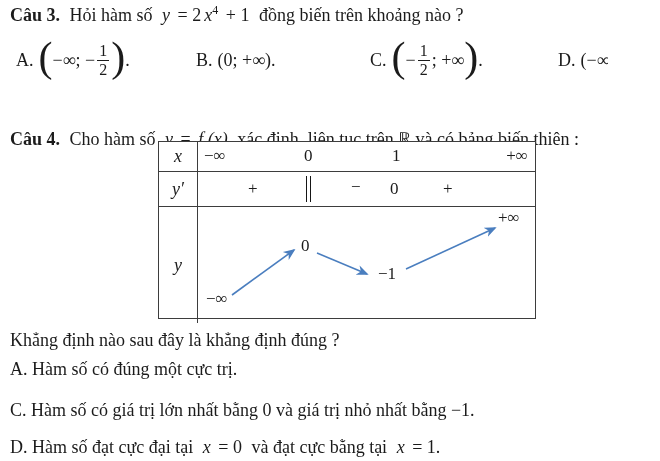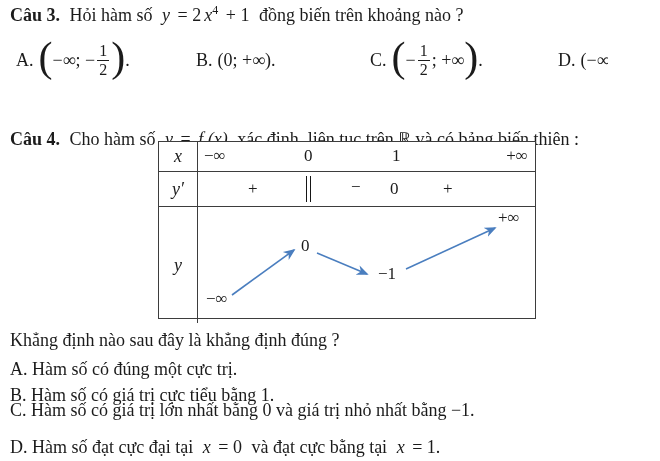--- a/index.html
+++ b/index.html
@@ -135,21 +135,20 @@
         <line x1="119" y1="46" x2="169" y2="67" stroke="#4a7ebf" stroke-width="1.6" marker-end="url(#arr)"></line>
         <text x="180" y="72">−1</text>
         <line x1="208" y1="62" x2="297" y2="21" stroke="#4a7ebf" stroke-width="1.6" marker-end="url(#arr)"></line>
         <text x="300" y="16">+∞</text>
       </svg>
     </div>
   </div>
 
   <div class="line" style="top:330px;">Khẳng định nào sau đây là khẳng định đúng ?</div>
   <div class="line" style="top:359px;">A. Hàm số có đúng một cực trị.</div>
-  <div class="line" style="top:385px;">B. Hàm số có giá trị cực tiểu bằng 1.</div>
   <div class="line" style="top:400px;">C. Hàm số có giá trị lớn nhất bằng 0 và giá trị nhỏ nhất bằng −1.</div>
   <div class="line" style="top:437px;">
     <span class="seg">D. Hàm số đạt cực đại tại</span>
     <span class="mi">x</span>
     <span class="seg" style="margin-left:3px;">= 0</span>
     <span class="seg">và đạt cực bằng tại</span>
     <span class="mi">x</span>
     <span style="margin-left:3px;">= 1.</span>
   </div>
 

